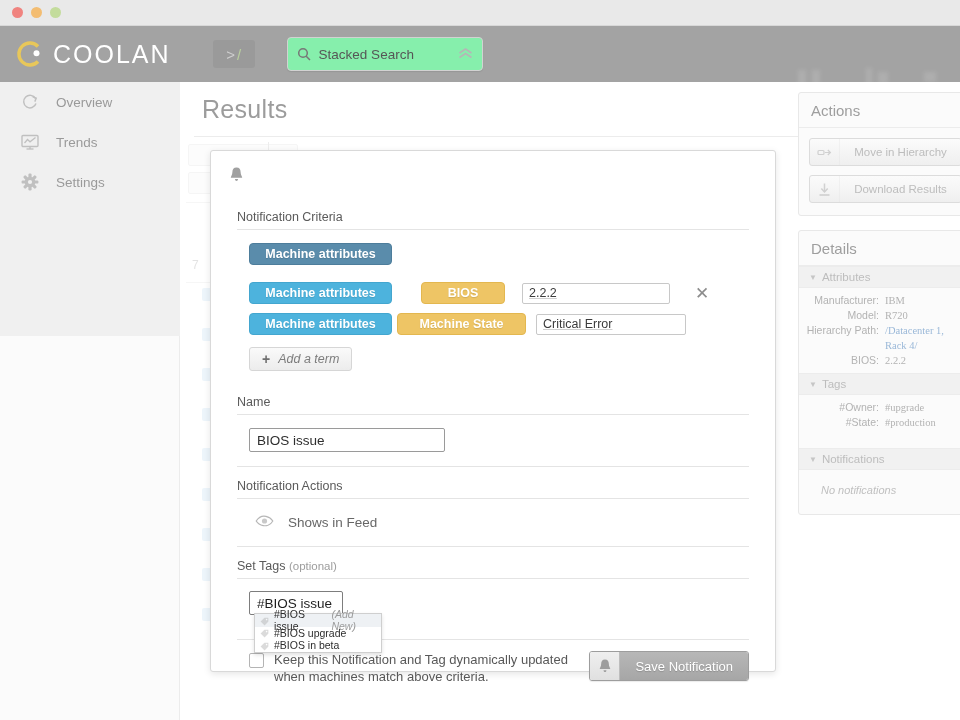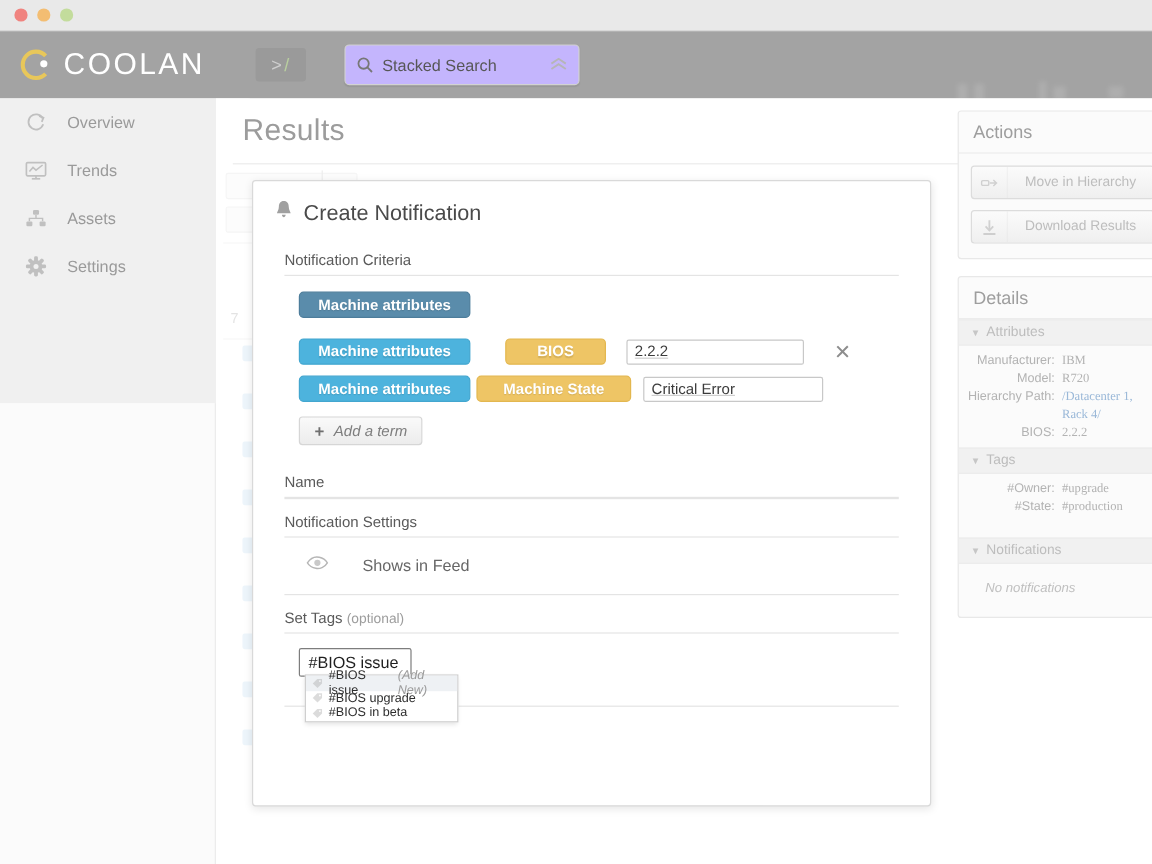--- a/index.html
+++ b/index.html
@@ -36,21 +36,21 @@
   }
   .slash-btn {
     margin-left: 42px; width: 42px; height: 28px;
     background: #9a9a9a; border-radius: 3px;
     display: flex; align-items: center; justify-content: center; gap: 2px;
     font-size: 15px; color: #cfcfcf;
   }
   .slash-btn .sl { color: #b9cf9f; }
   .searchbox {
     margin-left: 32px; width: 196px; height: 34px;
-    background: #c4b5fd; border: 1px solid #d2d2d2; border-radius: 4px;
+    background: #86efac; border: 1px solid #d2d2d2; border-radius: 4px;
     display: flex; align-items: center; padding: 0 9px; gap: 8px;
     box-shadow: 0 1px 1px rgba(0,0,0,.08);
   }
   .searchbox .s-label { flex: 1; font-size: 13.5px; color: #565656; }
   .sicon { width: 14px; height: 14px; }
   .chev { color: #b0b0b0; font-size: 14px; }
 
   .appbar-ghost {
     position: absolute; right: 0; top: 26px; width: 200px; height: 56px;
     opacity: .12;
@@ -183,21 +183,21 @@
   }
   .add-term .plus { font-style: normal; font-weight: bold; color: #6f6f6f; font-size: 14px; }
 
   .name-input {
     margin: 13px 0 14px 12px; width: 196px; height: 24px;
     border: 1px solid #9a9a9a; border-radius: 2px; background: #fff;
     display: flex; align-items: center; padding: 0 7px;
     font-size: 13.5px; color: #2e2e2e;
   }
 
-  .feed-row { display: flex; align-items: center; gap: 28px; padding: 14px 0 15px 18px; }
+  .feed-row { display: flex; align-items: center; gap: 14px; padding: 14px 0 15px 18px; }
   .feed-label { font-size: 13.5px; color: #676767; }
 
   .tag-wrap { position: relative; padding: 12px 0 0 12px; }
   .tag-input {
     width: 94px; height: 24px; border: 1px solid #7d7d7d; border-radius: 2px;
     background: #fff; display: flex; align-items: center; padding: 0 7px;
     font-size: 13.5px; color: #1f1f1f; font-weight: 500;
   }
   .suggest {
     position: absolute; left: 17px; top: 34px; width: 128px;
@@ -298,31 +298,20 @@
     <div class="nav-item">
       <span class="nav-icon">
         <svg width="20" height="20" viewBox="0 0 20 20">
           <rect x="2" y="3.5" width="16" height="11" rx="1" fill="none" stroke="#9a9a9a" stroke-width="1.4"></rect>
           <polyline points="4.5,11 7.5,7.5 10,9.8 15.5,5.5" fill="none" stroke="#9a9a9a" stroke-width="1.3"></polyline>
           <line x1="10" y1="14.5" x2="10" y2="17" stroke="#9a9a9a" stroke-width="1.4"></line>
           <line x1="6.5" y1="17" x2="13.5" y2="17" stroke="#9a9a9a" stroke-width="1.4"></line>
         </svg>
       </span>
       <span class="nav-label">Trends</span>
-    </div>
-    <div class="nav-item">
-      <span class="nav-icon">
-        <svg width="20" height="20" viewBox="0 0 20 20">
-          <rect x="7.5" y="3" width="5" height="4" rx="1" fill="#9a9a9a"></rect>
-          <rect x="2" y="12.5" width="5" height="4" rx="1" fill="#9a9a9a"></rect>
-          <rect x="13" y="12.5" width="5" height="4" rx="1" fill="#9a9a9a"></rect>
-          <path d="M10 7.2 L10 10 M4.5 12.3 L4.5 10 L15.5 10 L15.5 12.3" fill="none" stroke="#9a9a9a" stroke-width="1.2"></path>
-        </svg>
-      </span>
-      <span class="nav-label">Assets</span>
     </div>
     <div class="nav-item">
       <span class="nav-icon">
         <svg width="20" height="20" viewBox="0 0 20 20">
           <g fill="#9a9a9a">
             <rect x="8.4" y="1.6" width="3.2" height="16.8" rx="1.2"></rect>
             <rect x="8.4" y="1.6" width="3.2" height="16.8" rx="1.2" transform="rotate(45 10 10)"></rect>
             <rect x="8.4" y="1.6" width="3.2" height="16.8" rx="1.2" transform="rotate(90 10 10)"></rect>
             <rect x="8.4" y="1.6" width="3.2" height="16.8" rx="1.2" transform="rotate(135 10 10)"></rect>
             <circle cx="10" cy="10" r="5.3"></circle>
@@ -438,21 +427,20 @@
   </div>
 
   <div class="modal">
     <div class="modal-title">
       <span>
         <svg width="15" height="17" viewBox="0 0 15 17">
           <path d="M7.5 1.5 C4.6 1.5 3.4 3.6 3.4 6.1 C3.4 9.3 1.8 10.6 1.8 11.8 L13.2 11.8 C13.2 10.6 11.6 9.3 11.6 6.1 C11.6 3.6 10.4 1.5 7.5 1.5 Z" fill="#a0a0a0"></path>
           <path d="M5.9 13 C6.1 14.3 6.7 15 7.5 15 C8.3 15 8.9 14.3 9.1 13 Z" fill="#a0a0a0"></path>
         </svg>
       </span>
-      <span>Create Notification</span>
     </div>
 
     <div class="modal-inner">
 
       <div class="sect-label">Notification Criteria</div>
       <div class="rule"></div>
 
       <div class="crit-rows">
         <div class="crit-row" style="margin-bottom:17px">
           <span class="tag blue-dark t-attr">Machine attributes</span>
@@ -472,23 +460,24 @@
         </div>
 
         <div class="add-term">
           <span class="plus">+</span>
           <span>Add a term</span>
         </div>
       </div>
 
       <div class="sect-label" style="padding-top:16px">Name</div>
       <div class="rule"></div>
+      <div class="name-input">BIOS issue</div>
       <div class="rule"></div>
 
-      <div class="sect-label" style="padding-top:12px">Notification Settings</div>
+      <div class="sect-label" style="padding-top:12px">Notification Actions</div>
       <div class="rule"></div>
       <div class="feed-row">
         <span>
           <svg width="19" height="12" viewBox="0 0 19 12">
             <path d="M1.2 6 C4 1.8 8 0.7 11 1.4 C14.2 2.1 16.8 4.4 17.8 6 C15.6 9.8 11.4 11.2 8.2 10.6 C5 10 2.2 7.6 1.2 6 Z" fill="none" stroke="#b6b6b6" stroke-width="1.2"></path>
             <circle cx="9.5" cy="6" r="2.6" fill="#c9c9c9"></circle>
           </svg>
         </span>
         <span class="feed-label">Shows in Feed</span>
       </div>
@@ -529,15 +518,28 @@
                   <circle cx="6.6" cy="2.6" r="0.8" fill="#fff"></circle>
                 </svg>
             </span>
             <span>#BIOS in beta</span>
           </div>
         </div>
       </div>
 
       <div class="footer-rule" style="margin-top:24px"></div>
 
+      <div class="foot">
+        <span class="cb"></span>
+        <span class="foot-text">Keep this Notification and Tag dynamically updated when machines match above criteria.</span>
+        <span class="save-btn">
+          <span class="sb-ico">
+            <svg width="14" height="16" viewBox="0 0 15 17">
+              <path d="M7.5 1.5 C4.6 1.5 3.4 3.6 3.4 6.1 C3.4 9.3 1.8 10.6 1.8 11.8 L13.2 11.8 C13.2 10.6 11.6 9.3 11.6 6.1 C11.6 3.6 10.4 1.5 7.5 1.5 Z" fill="#9d9d9d"></path>
+              <path d="M5.9 13 C6.1 14.3 6.7 15 7.5 15 C8.3 15 8.9 14.3 9.1 13 Z" fill="#9d9d9d"></path>
+            </svg>
+          </span>
+          <span class="sb-lbl">Save Notification</span>
+        </span>
+      </div>
     </div>
   </div>
 </div>
 
 </body></html>

